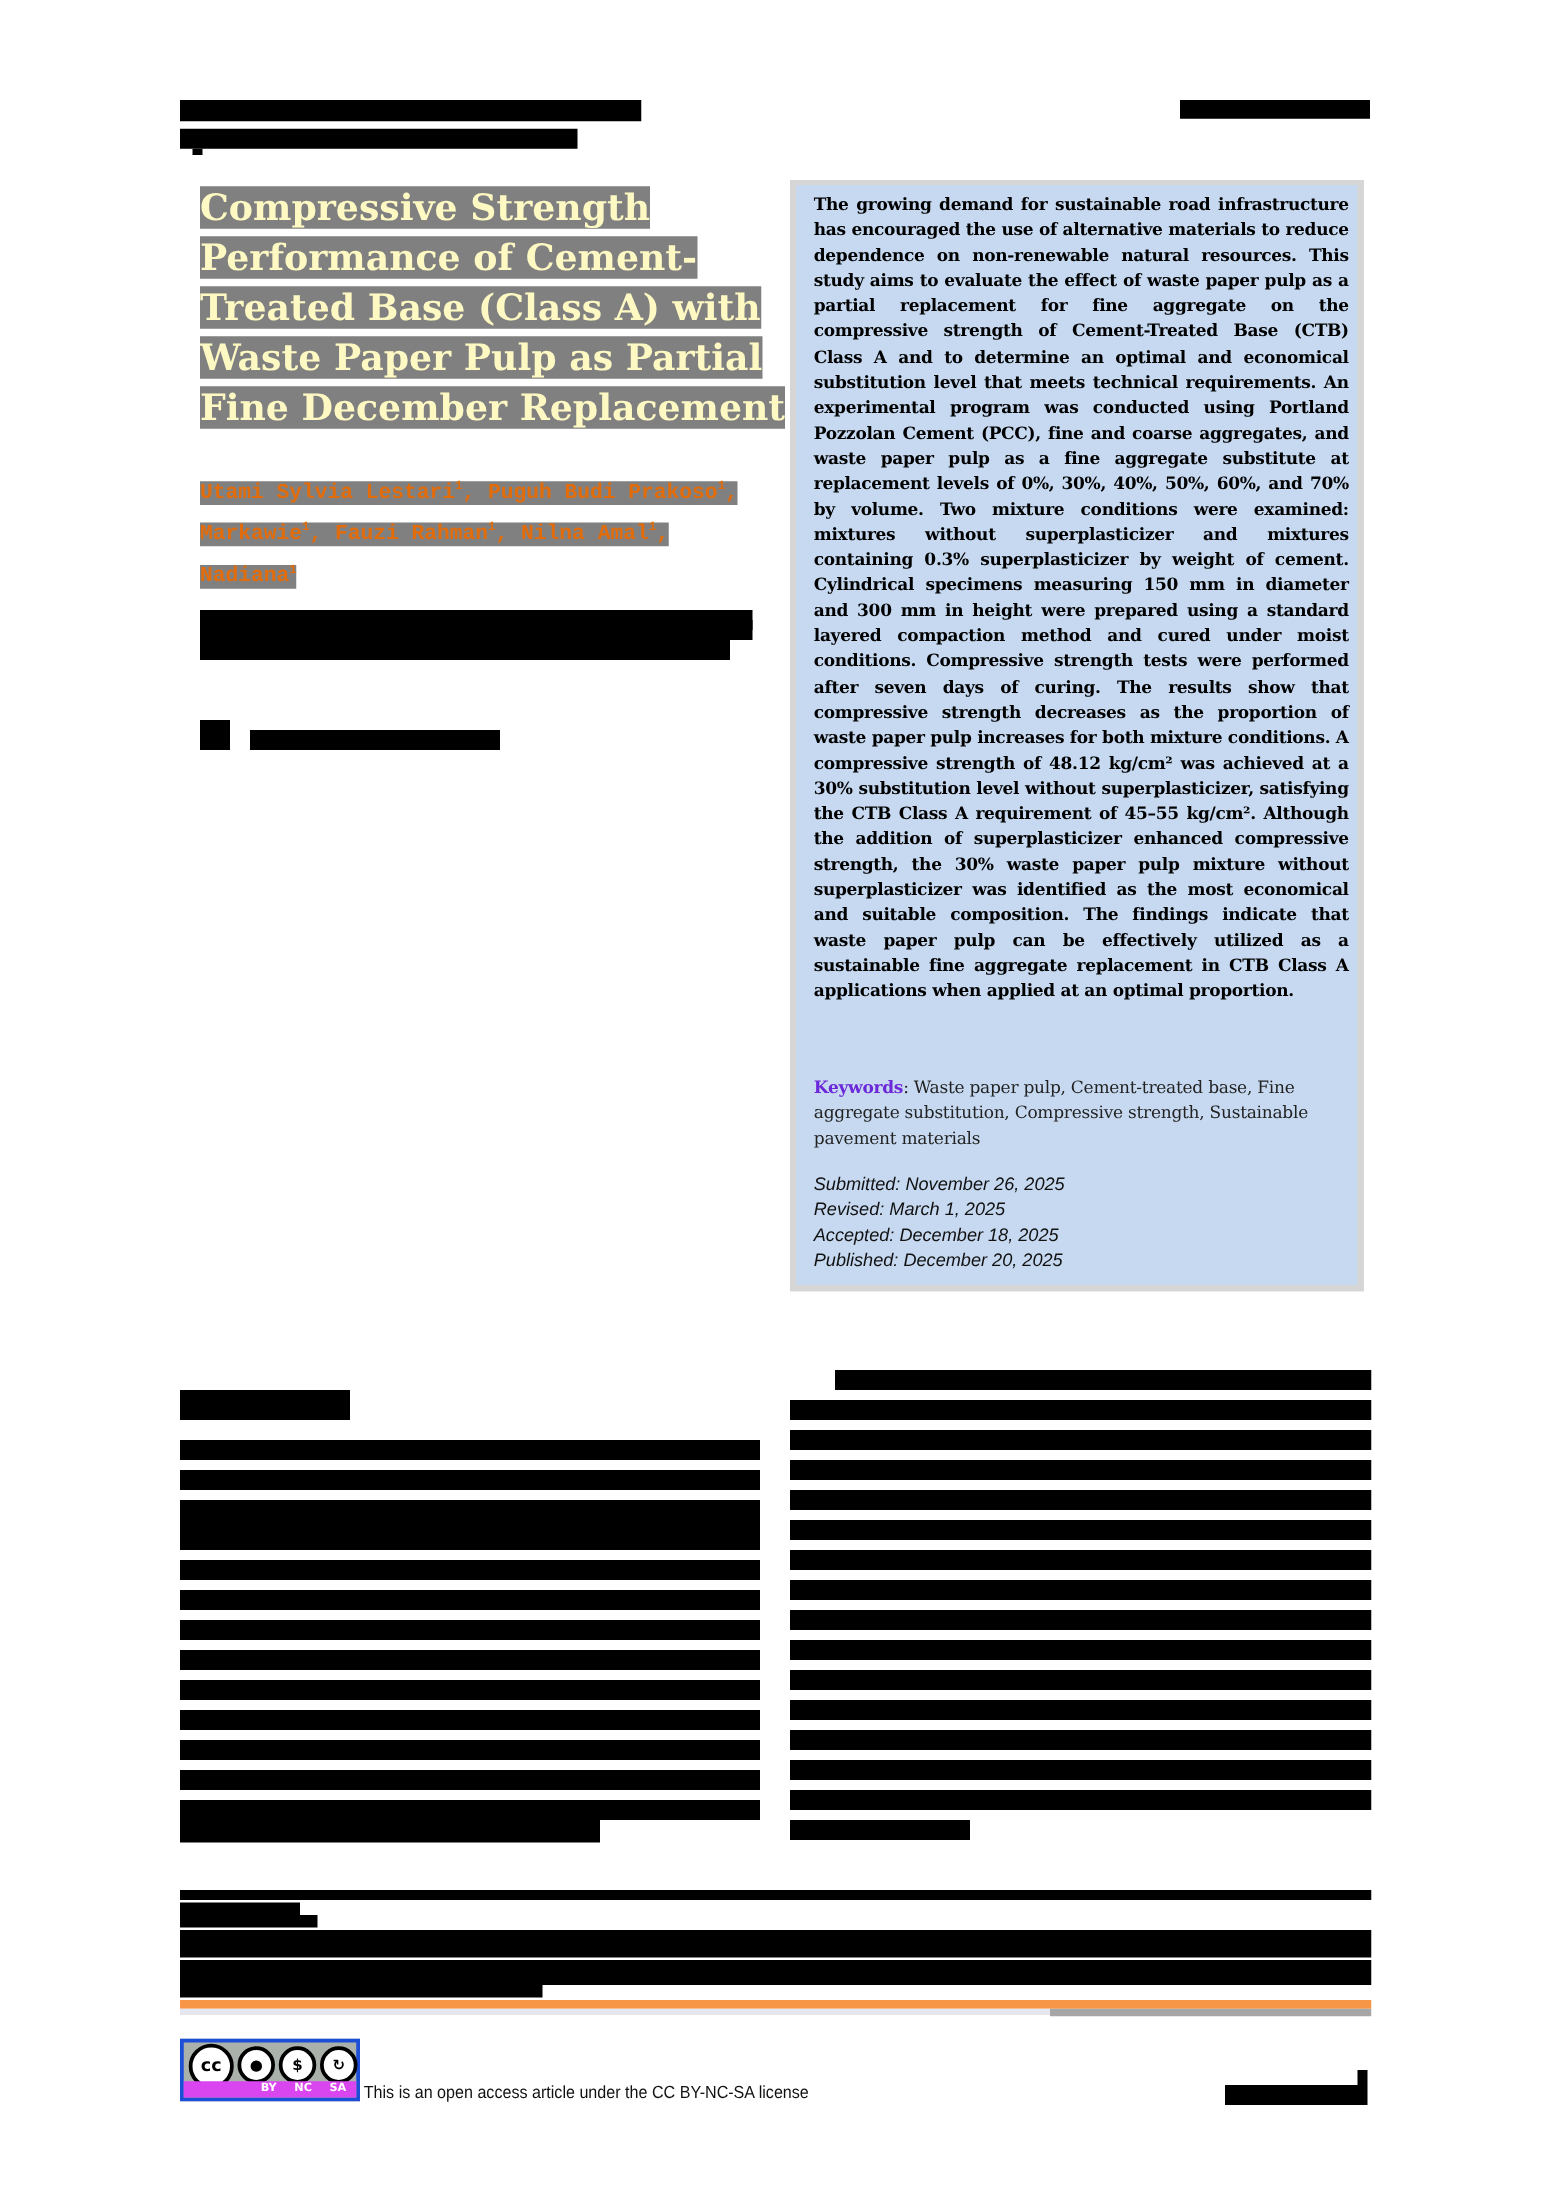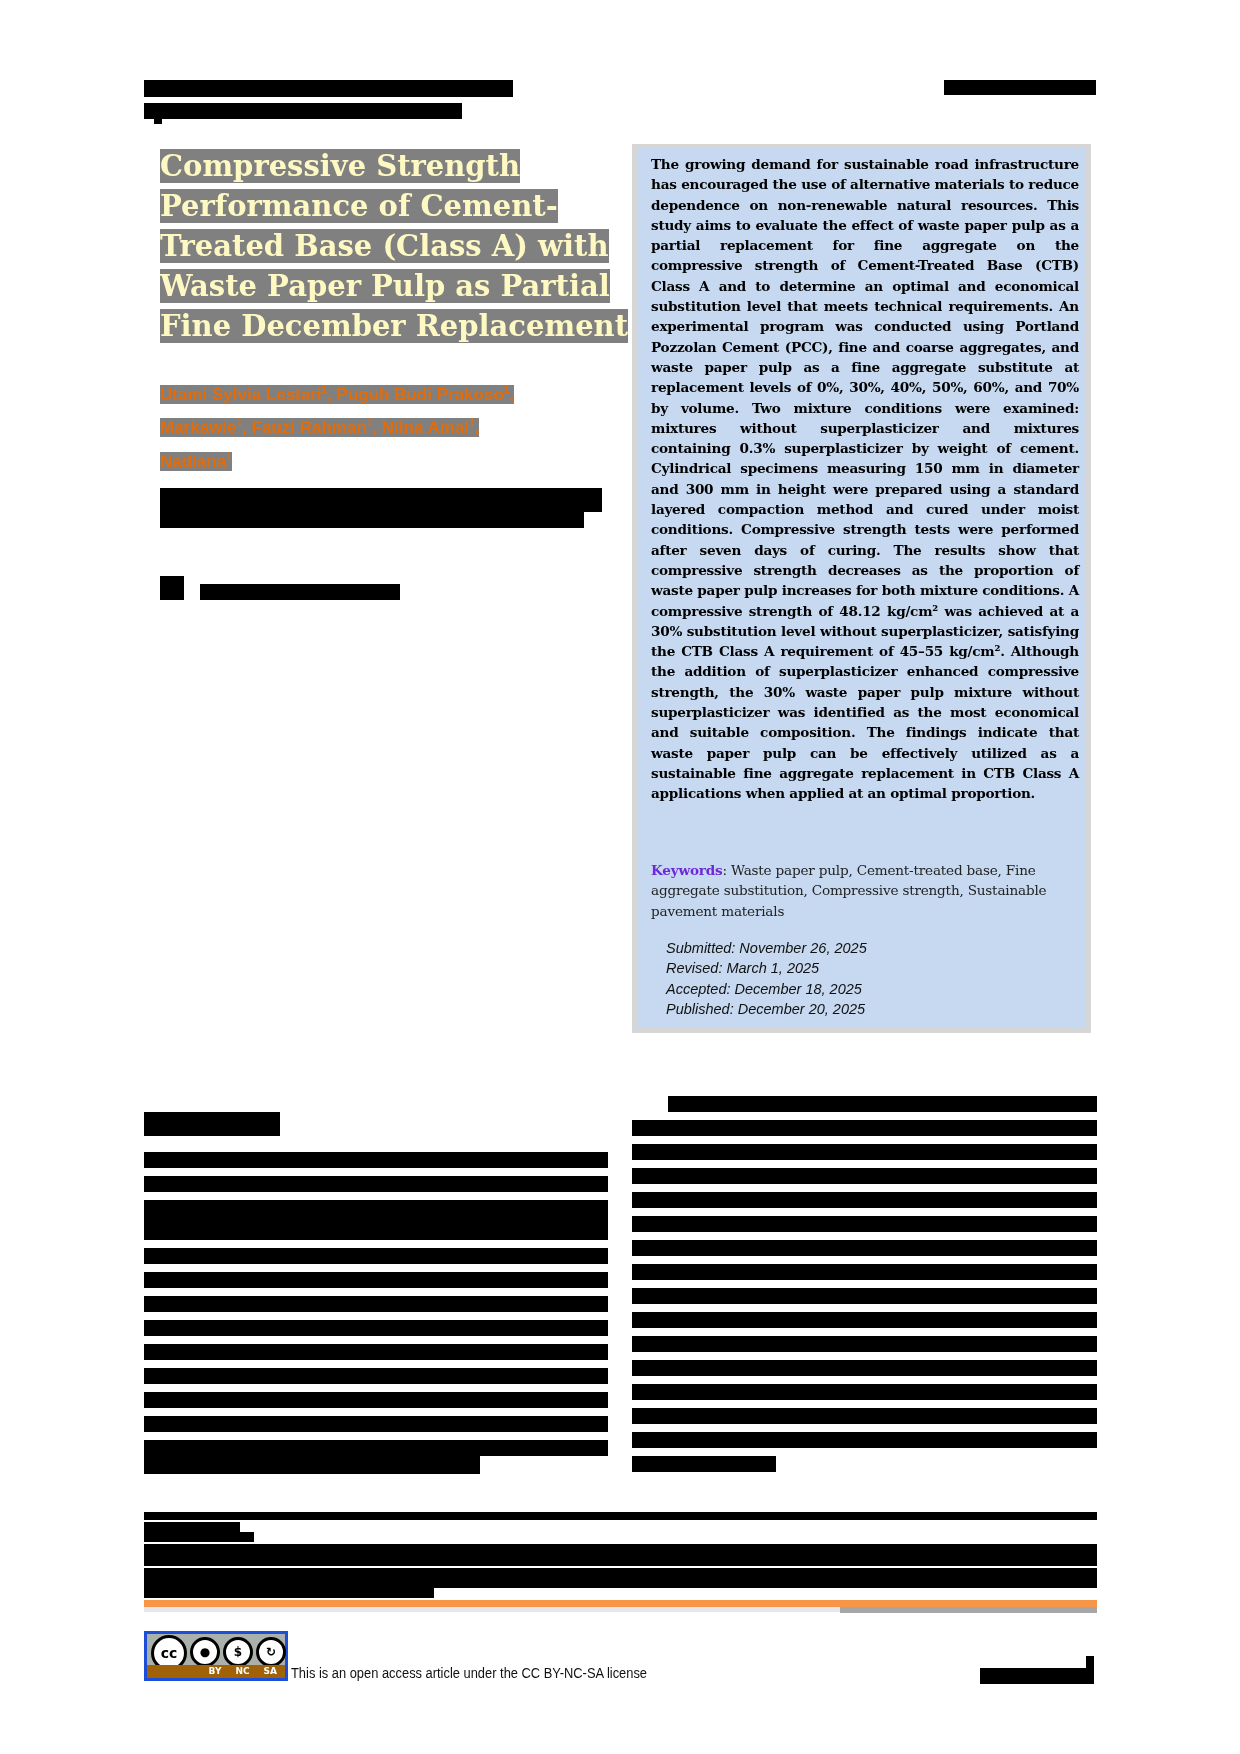--- a/index.html
+++ b/index.html
@@ -8,21 +8,21 @@
   .redact { position: absolute; background: #000; }
   
   .title {
     left: 160px; top: 146px; width: 470px;
     font-family: "DejaVu Serif", serif; font-weight: bold;
     font-size: 29px; line-height: 40px; color: #fef9c3;
   }
   .title span.hl { background: #808080; }
   .authors {
     left: 160px; top: 375px; width: 470px;
-    font-family: Liberation Sans, sans-serif; font-weight: bold;
+    font-family: Liberation Mono, monospace; font-weight: bold;
     font-size: 17px; line-height: 29px; color: #e36c0a;
   }
   .authors span.hl { background: #808080; }
   .authors sup { font-size: 10px; }
   
   .abstract-box {
     left: 632px; top: 144px; width: 449px; height: 880px;
     background: #c6d9f0; border: 5px solid #d6d6d6; border-top-width: 4px;
   }
   .abstract-text {
@@ -35,38 +35,38 @@
     position: absolute; left: 14px; top: 712px; width: 428px;
     font-family: "DejaVu Serif", serif; font-size: 13.6px; line-height: 20.3px; color: #222;
     letter-spacing: -0.2px;
   }
   .keywords b { color: #6d28d9; text-align: center; }
   .dates {
     position: absolute; left: 14px; top: 790px; width: 428px;
     font-family: "Liberation Sans", sans-serif; font-style: italic;
     font-size: 14.5px; line-height: 20.3px; color: #111;
   }
-  .dates div { white-space: nowrap; margin-left: 15px; }
+  .dates div { white-space: nowrap; }
   
   .orange-bar { left: 144px; top: 1600px; width: 953px; height: 7px; background: #f79646; }
   .gray-bar { left: 840px; top: 1607px; width: 257px; height: 6px; background: #a6a6a6; }
   .light-bar { left: 144px; top: 1607px; width: 696px; height: 5px; background: #e6e6ee; }
   .cc-badge {
     left: 144px; top: 1631px; width: 144px; height: 50px;
     background: #aab0aa; border: 3px solid #1d4ed8; box-sizing: border-box;
   }
   .cc-badge .circles { position: absolute; left: 4px; top: 3px; display: flex; gap: 3px; }
   .cc-badge .c {
     width: 30px; height: 30px; border-radius: 50%; background: #fff; border: 3px solid #000;
     box-sizing: border-box; font-family: "DejaVu Sans", sans-serif; font-weight: bold;
     font-size: 12px; display: flex; align-items: center; justify-content: center; color: #000;
   }
   .cc-badge .c.big { width: 36px; height: 36px; margin-top: -2px; font-size: 14px; }
   .cc-badge .labels {
-    position: absolute; left: 0; bottom: 0; width: 100%; height: 13px; background: #a16207;
+    position: absolute; left: 0; bottom: 0; width: 100%; height: 13px; background: #d946ef;
     color: #fff; font-family: "DejaVu Sans", sans-serif; font-weight: bold; font-size: 9px;
     line-height: 13px; display: flex; justify-content: flex-end; gap: 14px; padding-right: 8px; box-sizing: border-box;
   }
   .license-text {
     left: 291px; top: 1665px; font-family: "Liberation Sans", sans-serif;
     font-size: 14px; color: #111; white-space: nowrap; transform: scaleX(0.92); transform-origin: left;
   }
 </style>
 </head>
 <body>

